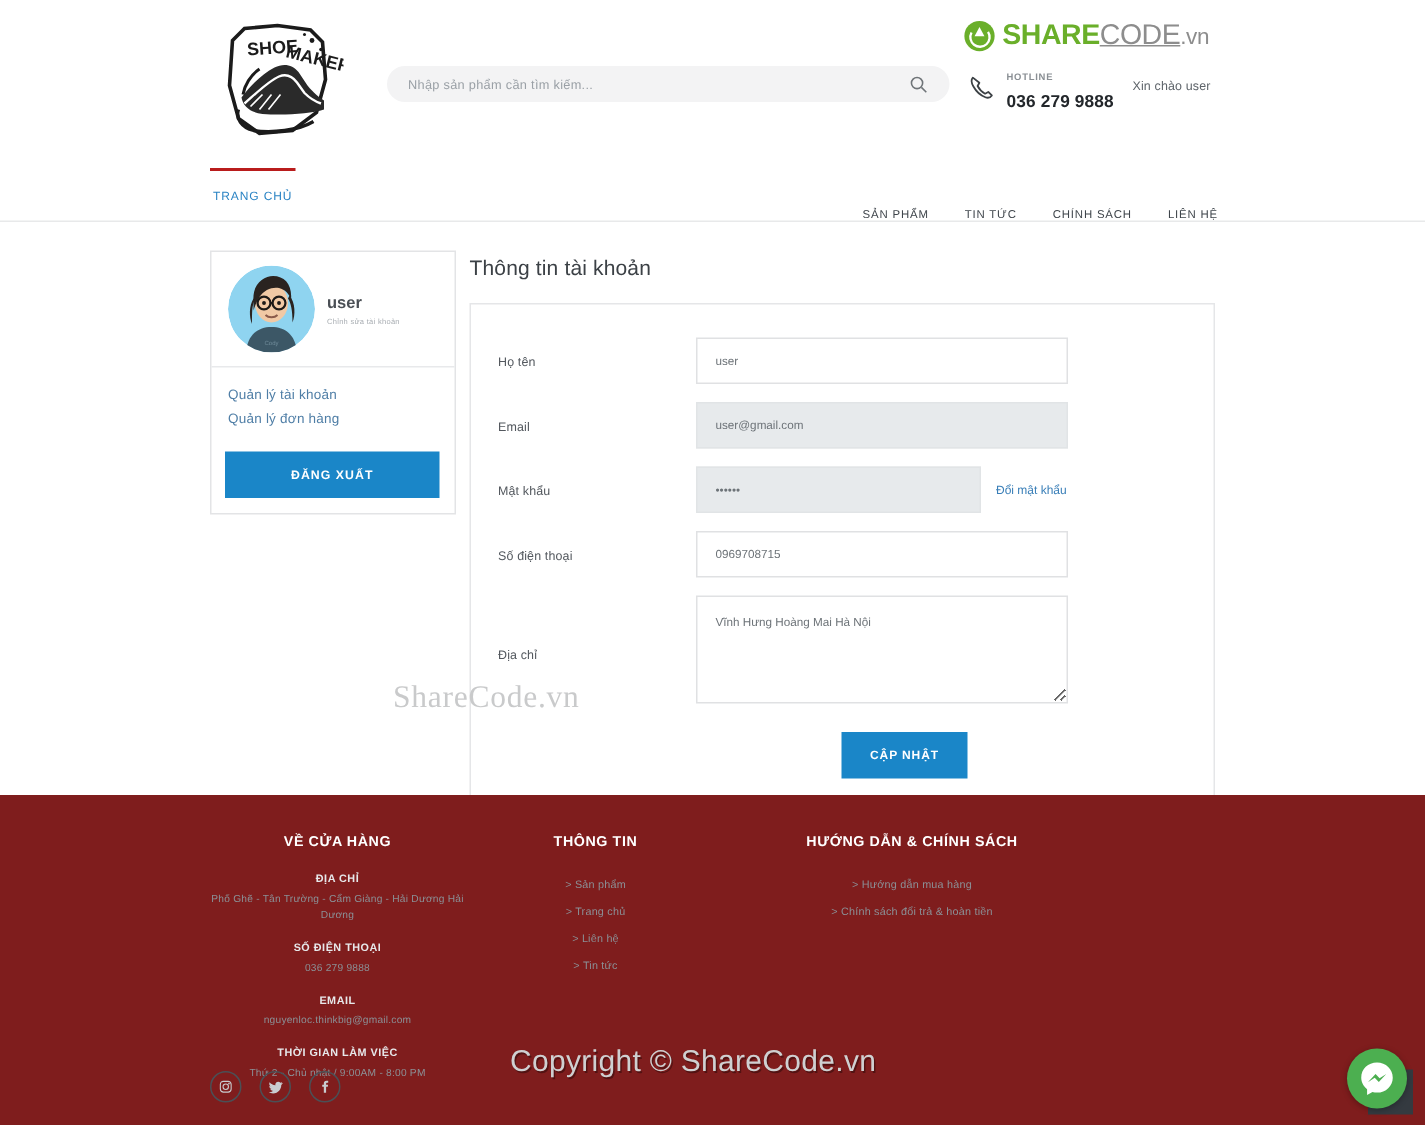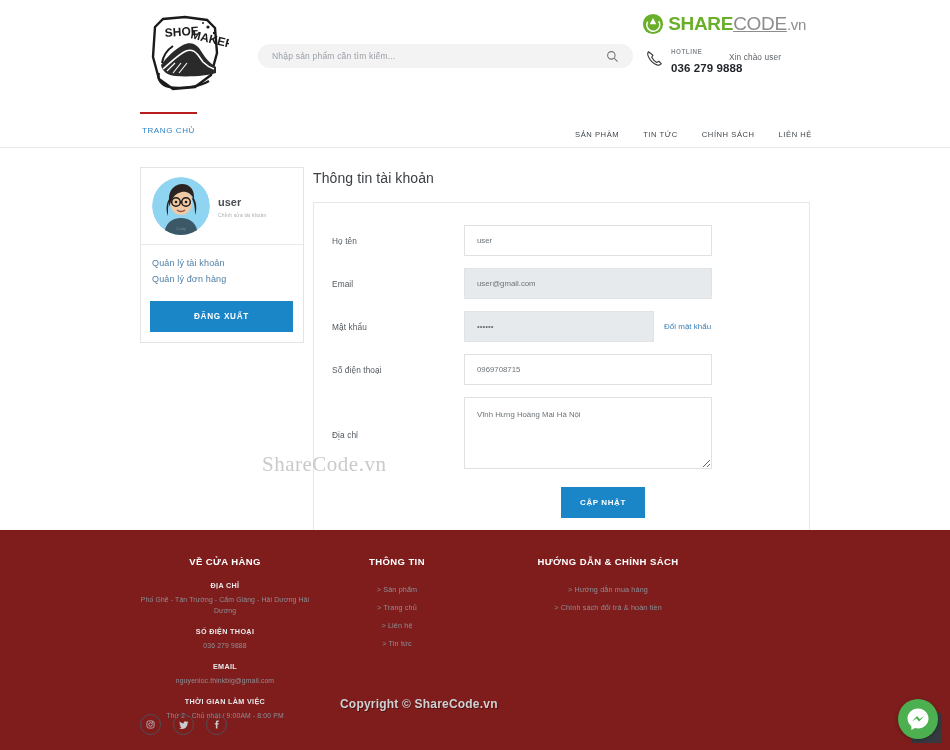--- a/index.html
+++ b/index.html
@@ -45,21 +45,21 @@
   }
   .hotline-icon svg { display: block; }
   .hotline-label {
     font-size: 6.3px; color: #8a8f94; letter-spacing: .5px; font-weight: bold;
     text-transform: uppercase; line-height: 9px;
   }
   .hotline-num {
     font-size: 11.5px; color: #23272b; font-weight: bold; letter-spacing: .1px; line-height: 13px;
   }
   .greeting {
-    position: absolute; left: 589px; top: 52px;
+    position: absolute; left: 615px; top: 52px;
     font-size: 8.3px; color: #5e646a; letter-spacing: .1px;
   }
 
   
   .sc-logo {
     position: absolute; right: 6px; top: 13px;
     display: flex; align-items: center; gap: 4px;
   }
   .sc-mark { width: 22px; height: 22px; }
   .sc-text { font-size: 19px; font-weight: bold; letter-spacing: -.3px; line-height: 20px; }
@@ -73,21 +73,21 @@
     border-bottom: 1px solid #e8e9ea; background: #fff;
   }
   .nav-inner { position: absolute; left: 140px; top: 0; width: 672px; height: 35px; }
   .nav-left { position: absolute; left: 0; top: 0; height: 35px; }
   .nav-home {
     display: inline-block; padding: 12px 2px 0 2px; height: 35px;
     font-size: 8px; color: #2b84c4; letter-spacing: .6px; font-weight: normal;
     border-top: 2px solid #b91c1c; cursor: pointer;
   }
   .nav-right {
-    position: absolute; right: 0; top: 4px; height: 35px;
+    position: absolute; right: 0; top: 12px; height: 35px;
     display: flex; align-items: center; gap: 24px;
   }
   .nav-item {
     font-size: 7.6px; color: #3f454b; letter-spacing: .55px; cursor: pointer;
     padding-top: 2px;
   }
 
   
   .main { position: absolute; left: 0; top: 148px; width: 950px; height: 382px; }
 
@@ -188,21 +188,21 @@
     letter-spacing: .15px; cursor: pointer; text-decoration: none;
   }
   .socials { position: absolute; left: 0; top: 158px; display: flex; gap: 12px; }
   .social {
     width: 21px; height: 21px; border-radius: 50%; border: 1px solid #4b5056;
     display: flex; align-items: center; justify-content: center; cursor: pointer;
   }
   .social svg { display: block; }
 
   .wm-copy {
-    position: absolute; left: 340px; top: 697px; font-size: 12px; font-weight: bold;
+    position: absolute; left: 340px; top: 697px; font-size: 20px; font-weight: normal;
     color: #cfd0d1; letter-spacing: .2px; pointer-events: none; z-index: 40;
     text-shadow: 1px 1px 0 rgba(0,0,0,.35);
   }
 
   
   .scroll-top {
     position: absolute; right: 8px; top: 713px; width: 30px; height: 30px;
     background: #343a40; display: flex; align-items: center; justify-content: center;
     cursor: pointer; z-index: 45;
   }

